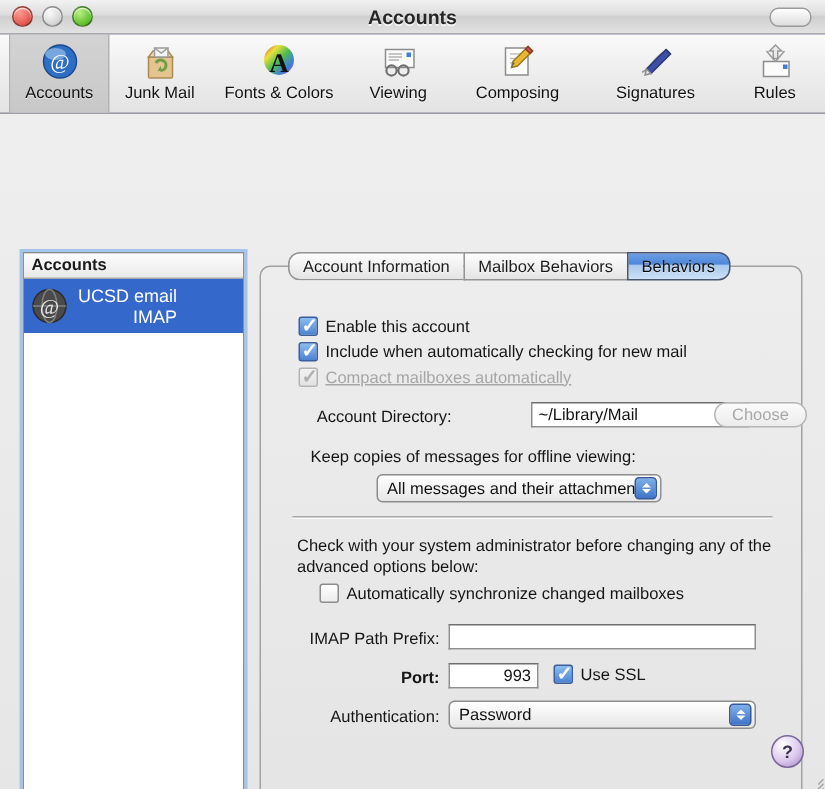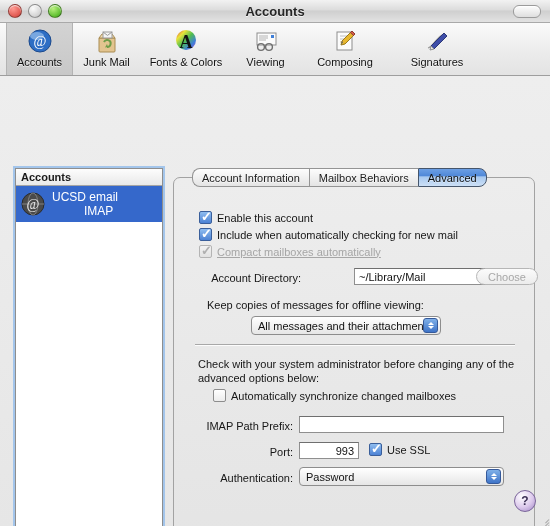--- a/index.html
+++ b/index.html
@@ -97,21 +97,21 @@
     display: flex; align-items: center; padding-left: 5px;
     box-sizing: border-box;
   }
   .account-row {
     display: flex; align-items: center;
     height: 36px; padding: 0 4px;
     background: #3568cb;
     color: #ffffff;
   }
   .acct-icon { width: 26px; height: 26px; margin-right: 6px; flex: none; }
-  .acct-lines { display: flex; flex-direction: column; line-height: 14px; }
+  .acct-lines { display: flex; flex-direction: column; line-height: 14px; align-items: flex-end; }
   .acct-name { font-size: 12px; }
   .acct-proto { font-size: 12px; margin-left: 32px; }
 
   
   #tabs {
     position: absolute; left: 192px; top: 92px;
     display: flex; align-items: flex-end; z-index: 4;
   }
   .tab {
     height: 19px; box-sizing: border-box;
@@ -347,20 +347,32 @@
         <svg width="26" height="26" viewBox="0 0 26 26">
           <path d="M4 20 C9 19, 13 8, 20 6" fill="none" stroke="#9a9a9a" stroke-width="1.2"></path>
           <path d="M7 18 L20 5 l3 3 L10 21 z" fill="#3f4ea8" stroke="#2c3878"></path>
           <path d="M7 18 L10 21 l-4 1 z" fill="#e8e8e8" stroke="#8d8d8d"></path>
           <path d="M20 5 l3 3" stroke="#2c3878"></path>
         </svg>
       </span>
       <span class="tb-label">Signatures</span>
     </div>
 
+    <div class="tb-item">
+      <span class="tb-icon">
+        <svg width="26" height="26" viewBox="0 0 26 26">
+          <rect x="5" y="13" width="17" height="10" fill="#fbfbfb" stroke="#8d8d8d"></rect>
+          <rect x="18" y="15" width="3" height="3" fill="#3f7fd8"></rect>
+          <path d="M13 2 l4 4 h-2.5 v5 h-3 v-5 H9 z" fill="#e9e9e9" stroke="#9a9a9a"></path>
+          <path d="M13 13 L7 6" fill="none" stroke="#9a9a9a"></path>
+          <path d="M13 13 L19 6" fill="none" stroke="#9a9a9a"></path>
+        </svg>
+      </span>
+      <span class="tb-label">Rules</span>
+    </div>
   </div>
 
   <div id="body">
 
     <div id="account-list-box">
       <div id="account-list-header">Accounts</div>
       <div class="account-row">
         <span class="acct-icon">
           <svg width="26" height="26" viewBox="0 0 26 26">
             <circle cx="13" cy="13" r="11" fill="#4a4a4a" stroke="#2b2b2b"></circle>
@@ -374,21 +386,21 @@
           <span class="acct-proto">IMAP</span>
         </span>
       </div>
     </div>
 
     <div id="tab-panel"></div>
 
     <div id="tabs">
       <div class="tab">Account Information</div>
       <div class="tab">Mailbox Behaviors</div>
-      <div class="tab active">Advanced</div>
+      <div class="tab active">Behaviors</div>
     </div>
 
     <div id="content">
 
       <div class="row" style="left:26px; top:34px;">
         <span class="chk on">
             <span class="tick">✓</span>
           </span>
         <span class="chk-label">Enable this account</span>
       </div>
@@ -425,21 +437,21 @@
       <div id="admin-note">Check with your system administrator before changing any of the advanced options below:</div>
 
       <div class="row" style="left:40px; top:212px;justify-content:center;">
         <span class="chk off"></span>
         <span class="chk-label">Automatically synchronize changed mailboxes</span>
       </div>
 
       <div class="field-label" style="position:absolute; left:22px; top:243px; width:98px;">IMAP Path Prefix:</div>
       <div class="textfield" style="position:absolute; left:126px; top:239px; width:205px;"></div>
 
-      <div class="field-label" style="position:absolute; left:22px; top:269px; width:98px;">Port:</div>
+      <div class="field-label" style="position:absolute; left:22px; top:269px; width:98px;font-weight:bold;">Port:</div>
       <div class="textfield num" style="position:absolute; left:126px; top:265px; width:60px;">993</div>
       <div class="row" style="left:196px; top:266px;">
         <span class="chk on">
             <span class="tick">✓</span>
           </span>
         <span class="chk-label">Use SSL</span>
       </div>
 
       <div class="field-label" style="position:absolute; left:22px; top:295px; width:98px;">Authentication:</div>
       <div class="popup" style="position:absolute; left:126px; top:290px; width:205px;">

